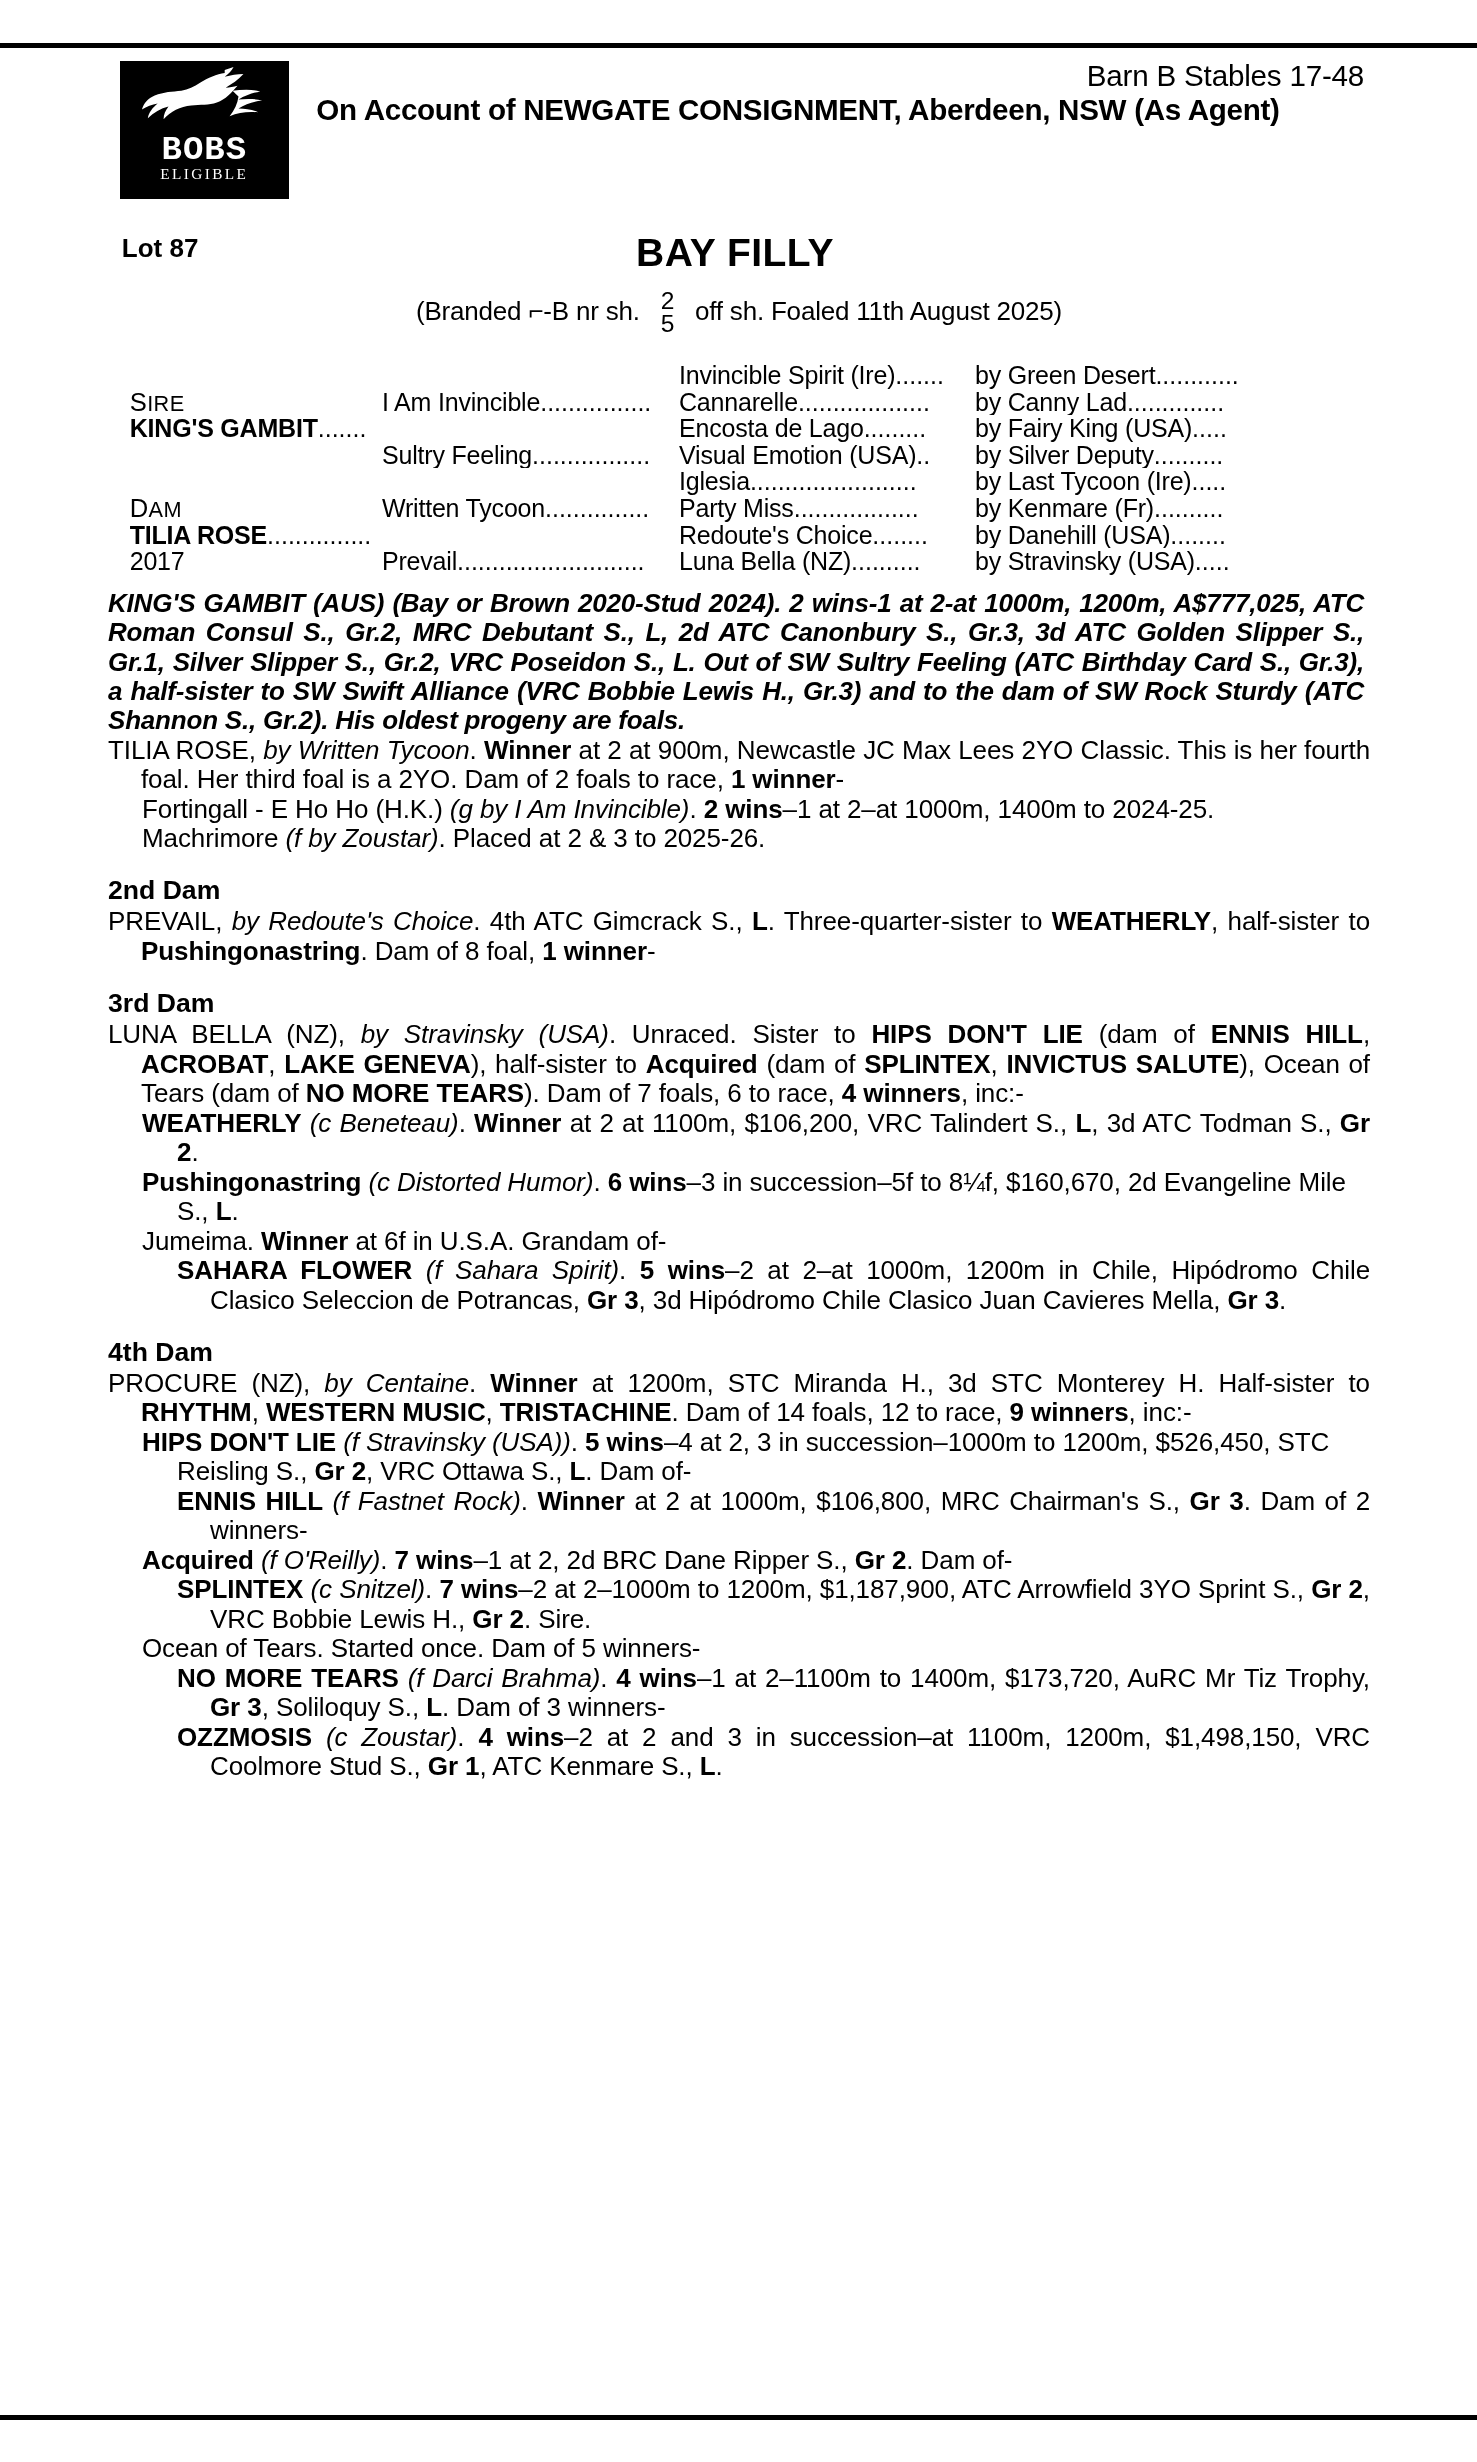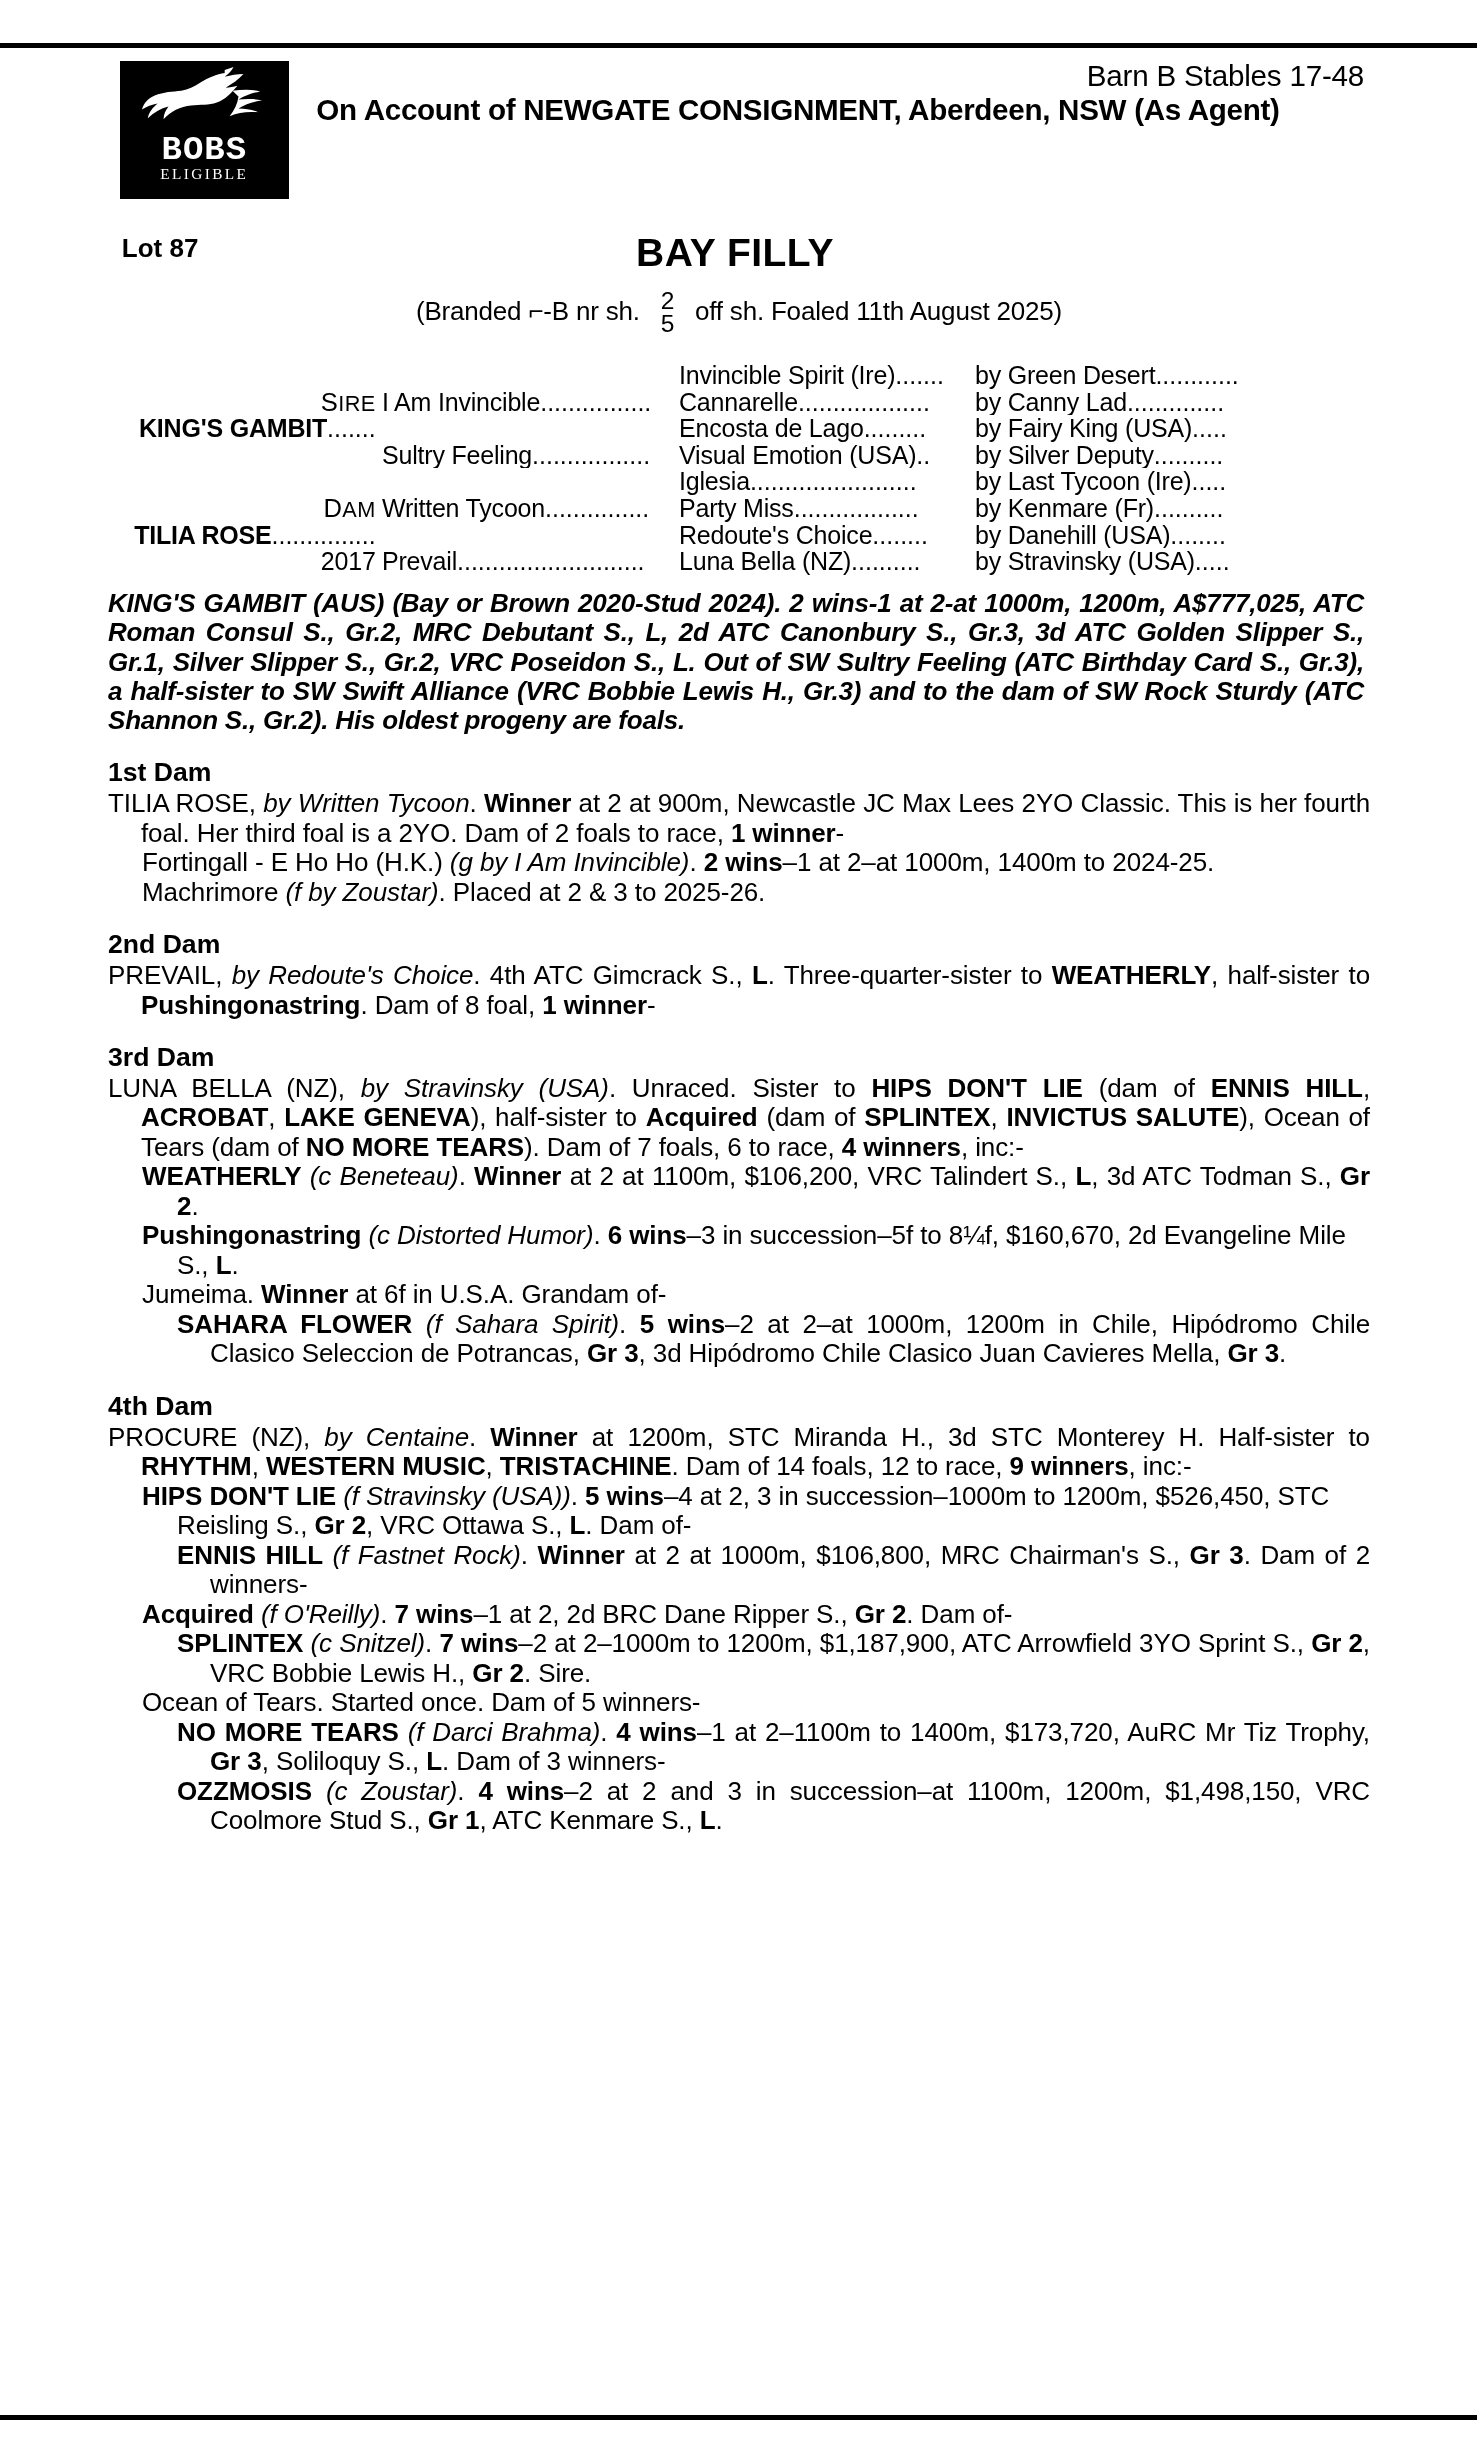--- a/index.html
+++ b/index.html
@@ -101,21 +101,21 @@
   }
 
   
   .ped{
     margin-top:25.6px;
     position:relative;
     height:219px;
     font-size:25px;
     letter-spacing:-0.2px;
   }
-  .ped .col1{position:absolute;left:21.7px;top:0;width:246px;text-align:right;}
+  .ped .col1{position:absolute;left:21.7px;top:0;width:246px;text-align:left;}
   .ped .col2{position:absolute;left:274px;top:0;width:286px;}
   .ped .col3{position:absolute;left:571px;top:0;width:276px;}
   .ped .col4{position:absolute;left:867px;top:0;width:424px;}
   .ped .line{height:26.6px;line-height:26.6px;white-space:nowrap;overflow:hidden;}
   .ped .gap{height:26.6px;}
   .smallcaps{font-size:21.7px;letter-spacing:0.4px;}
   .smallcaps .big{font-size:25.6px;}
   .dots{letter-spacing:0px;}
 
   
@@ -246,21 +246,20 @@
       <div class="line"><span>by Kenmare (Fr)</span><span class="dots">..........</span></div>
       <div class="line"><span>by Danehill (USA)</span><span class="dots">........</span></div>
       <div class="line"><span>by Stravinsky (USA)</span><span class="dots">.....</span></div>
     </div>
 
   </div>
 
   <div class="sire-para">KING'S GAMBIT (AUS) (Bay or Brown 2020-Stud 2024). 2 wins-1 at 2-at 1000m, 1200m, A$777,025, ATC Roman Consul S., Gr.2, MRC Debutant S., L, 2d ATC Canonbury S., Gr.3, 3d ATC Golden Slipper S., Gr.1, Silver Slipper S., Gr.2, VRC Poseidon S., L. Out of SW Sultry Feeling (ATC Birthday Card S., Gr.3), a half-sister to SW Swift Alliance (VRC Bobbie Lewis H., Gr.3) and to the dam of SW Rock Sturdy (ATC Shannon S., Gr.2). His oldest progeny are foals.</div>
 
   <div id="dam-sections">
-      <div class="dam-head">1st Dam</div>
       <div class="blk p1 just"><span>TILIA ROSE, </span><i>by Written Tycoon</i><span>. </span><b>Winner</b><span> at 2 at 900m, Newcastle JC Max Lees 2YO Classic. This is her fourth foal. Her third foal is a 2YO. Dam of 2 foals to race, </span><b>1 winner</b><span>-</span></div>
       <div class="blk p2"><span>Fortingall - E Ho Ho (H.K.) </span><i>(g by I Am Invincible)</i><span>. </span><b>2 wins</b><span>–1 at 2–at 1000m, 1400m to 2024-25.</span></div>
       <div class="blk p2"><span>Machrimore </span><i>(f by Zoustar)</i><span>. Placed at 2 &amp; 3 to 2025-26.</span></div>
       <div class="dam-head">2nd Dam</div>
       <div class="blk p1 just"><span>PREVAIL, </span><i>by Redoute's Choice</i><span>. 4th ATC Gimcrack S., </span><b>L</b><span>. Three-quarter-sister to </span><b>WEATHERLY</b><span>, half-sister to </span><b>Pushingonastring</b><span>. Dam of 8 foal, </span><b>1 winner</b><span>-</span></div>
       <div class="dam-head">3rd Dam</div>
       <div class="blk p1 just"><span>LUNA BELLA (NZ), </span><i>by Stravinsky (USA)</i><span>. Unraced. Sister to </span><b>HIPS DON'T LIE</b><span> (dam of </span><b>ENNIS HILL</b><span>, </span><b>ACROBAT</b><span>, </span><b>LAKE GENEVA</b><span>), half-sister to </span><b>Acquired</b><span> (dam of </span><b>SPLINTEX</b><span>, </span><b>INVICTUS SALUTE</b><span>), Ocean of Tears (dam of </span><b>NO MORE TEARS</b><span>). Dam of 7 foals, 6 to race, </span><b>4 winners</b><span>, inc:-</span></div>
       <div class="blk p2 just"><b>WEATHERLY</b><span> </span><i>(c Beneteau)</i><span>. </span><b>Winner</b><span> at 2 at 1100m, $106,200, VRC Talindert S., </span><b>L</b><span>, 3d ATC Todman S., </span><b>Gr 2</b><span>.</span></div>
       <div class="blk p2"><b>Pushingonastring</b><span> </span><i>(c Distorted Humor)</i><span>. </span><b>6 wins</b><span>–3 in succession–5f to 8¼f, $160,670, 2d Evangeline Mile S., </span><b>L</b><span>.</span></div>
       <div class="blk p2"><span>Jumeima. </span><b>Winner</b><span> at 6f in U.S.A. Grandam of-</span></div>

